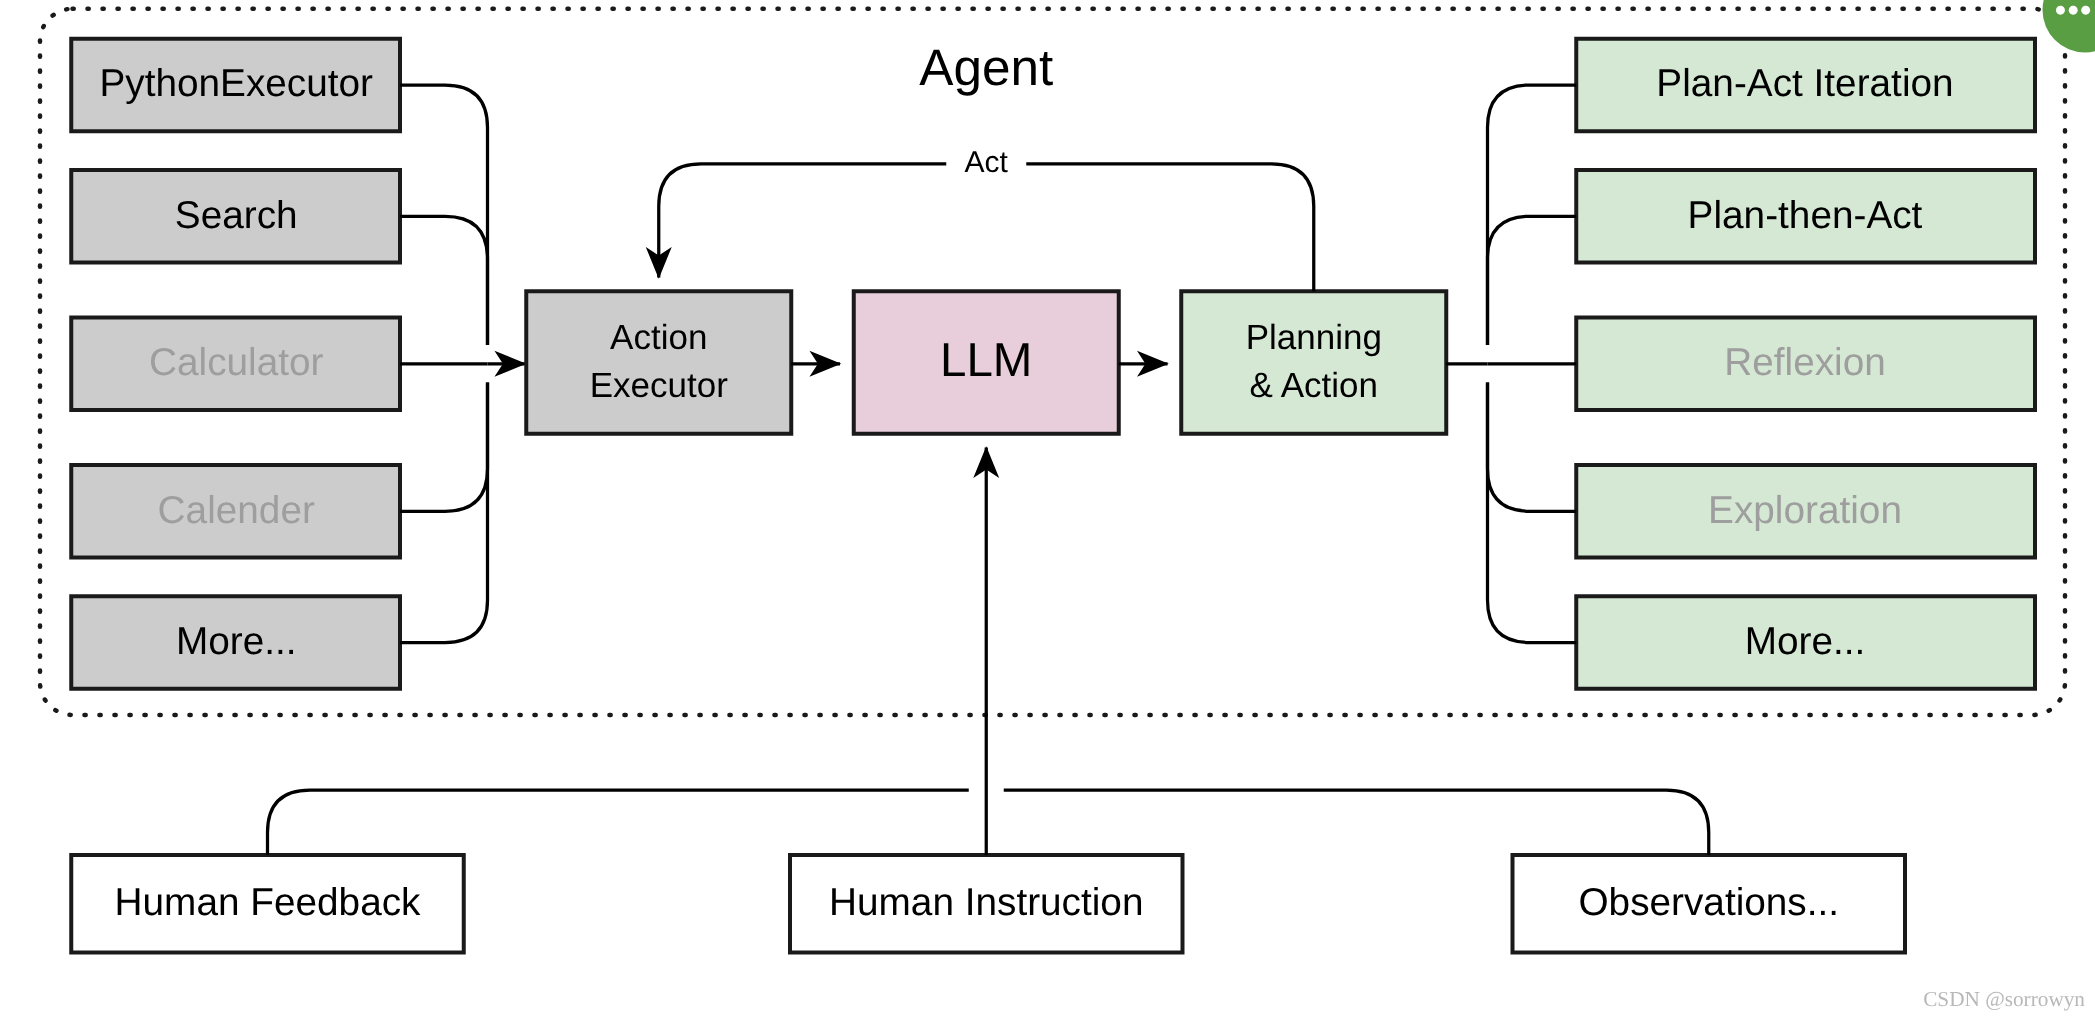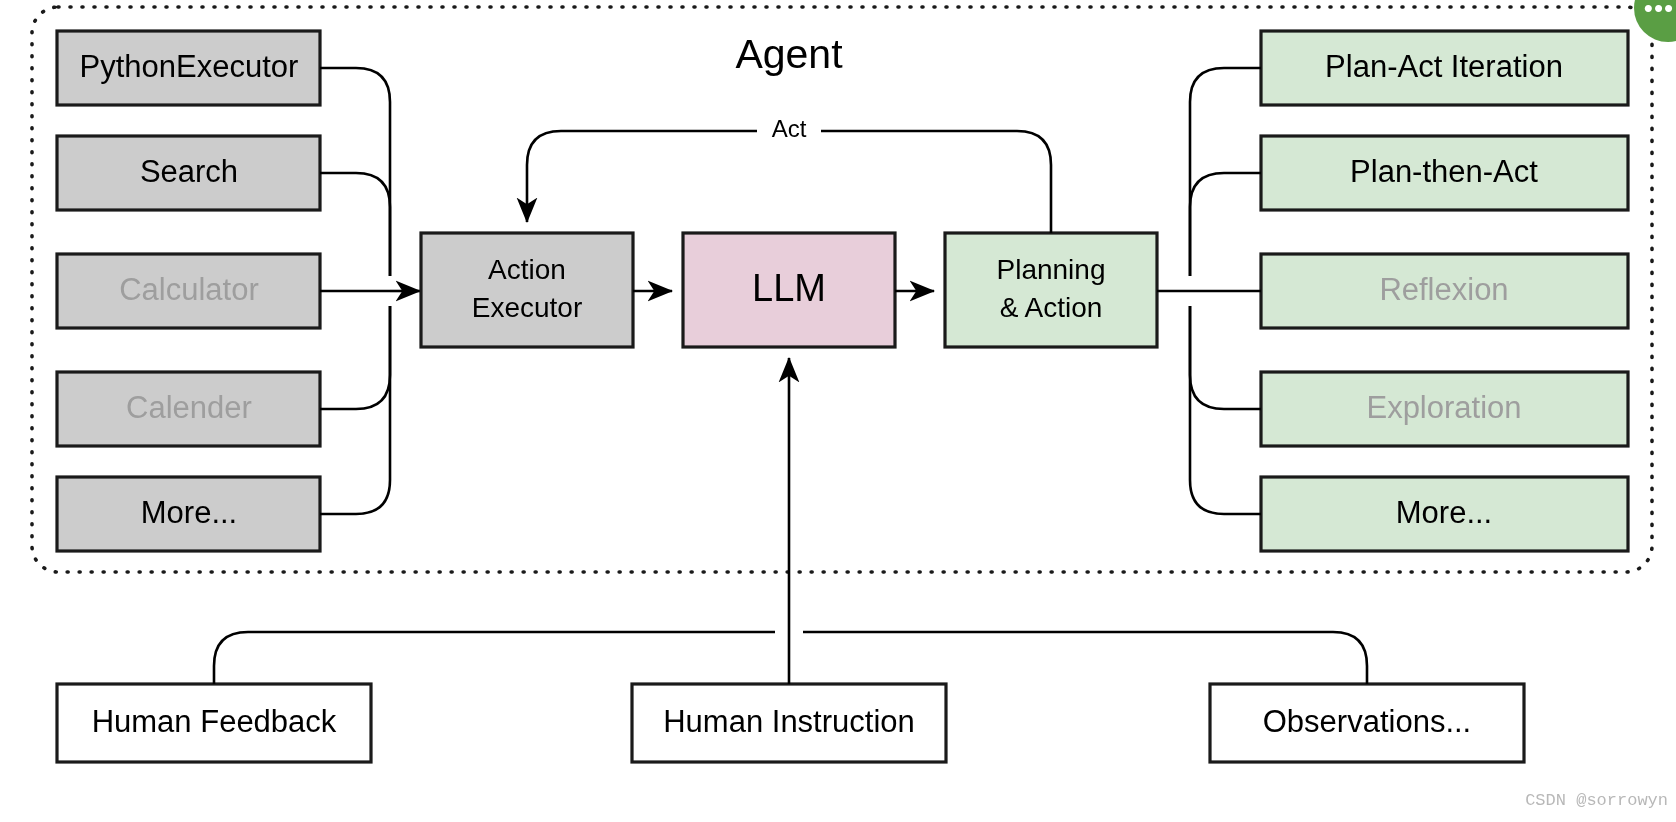--- a/index.html
+++ b/index.html
@@ -73,21 +73,21 @@
     font-size: 26px;
     fill: #ffffff;
     text-anchor: middle;
     dominant-baseline: middle;
     letter-spacing: 1px;
   }
   .watermark {
     position: absolute;
     right: 8px;
     bottom: 12px;
-    font-family: Liberation Mono, monospace;
+    font-family: Liberation Serif, serif;
     font-size: 17px;
     color: #b8b8b8;
     user-select: none;
   }
 </style>
 </head>
 <body>
 
 <div id="stage">
 

